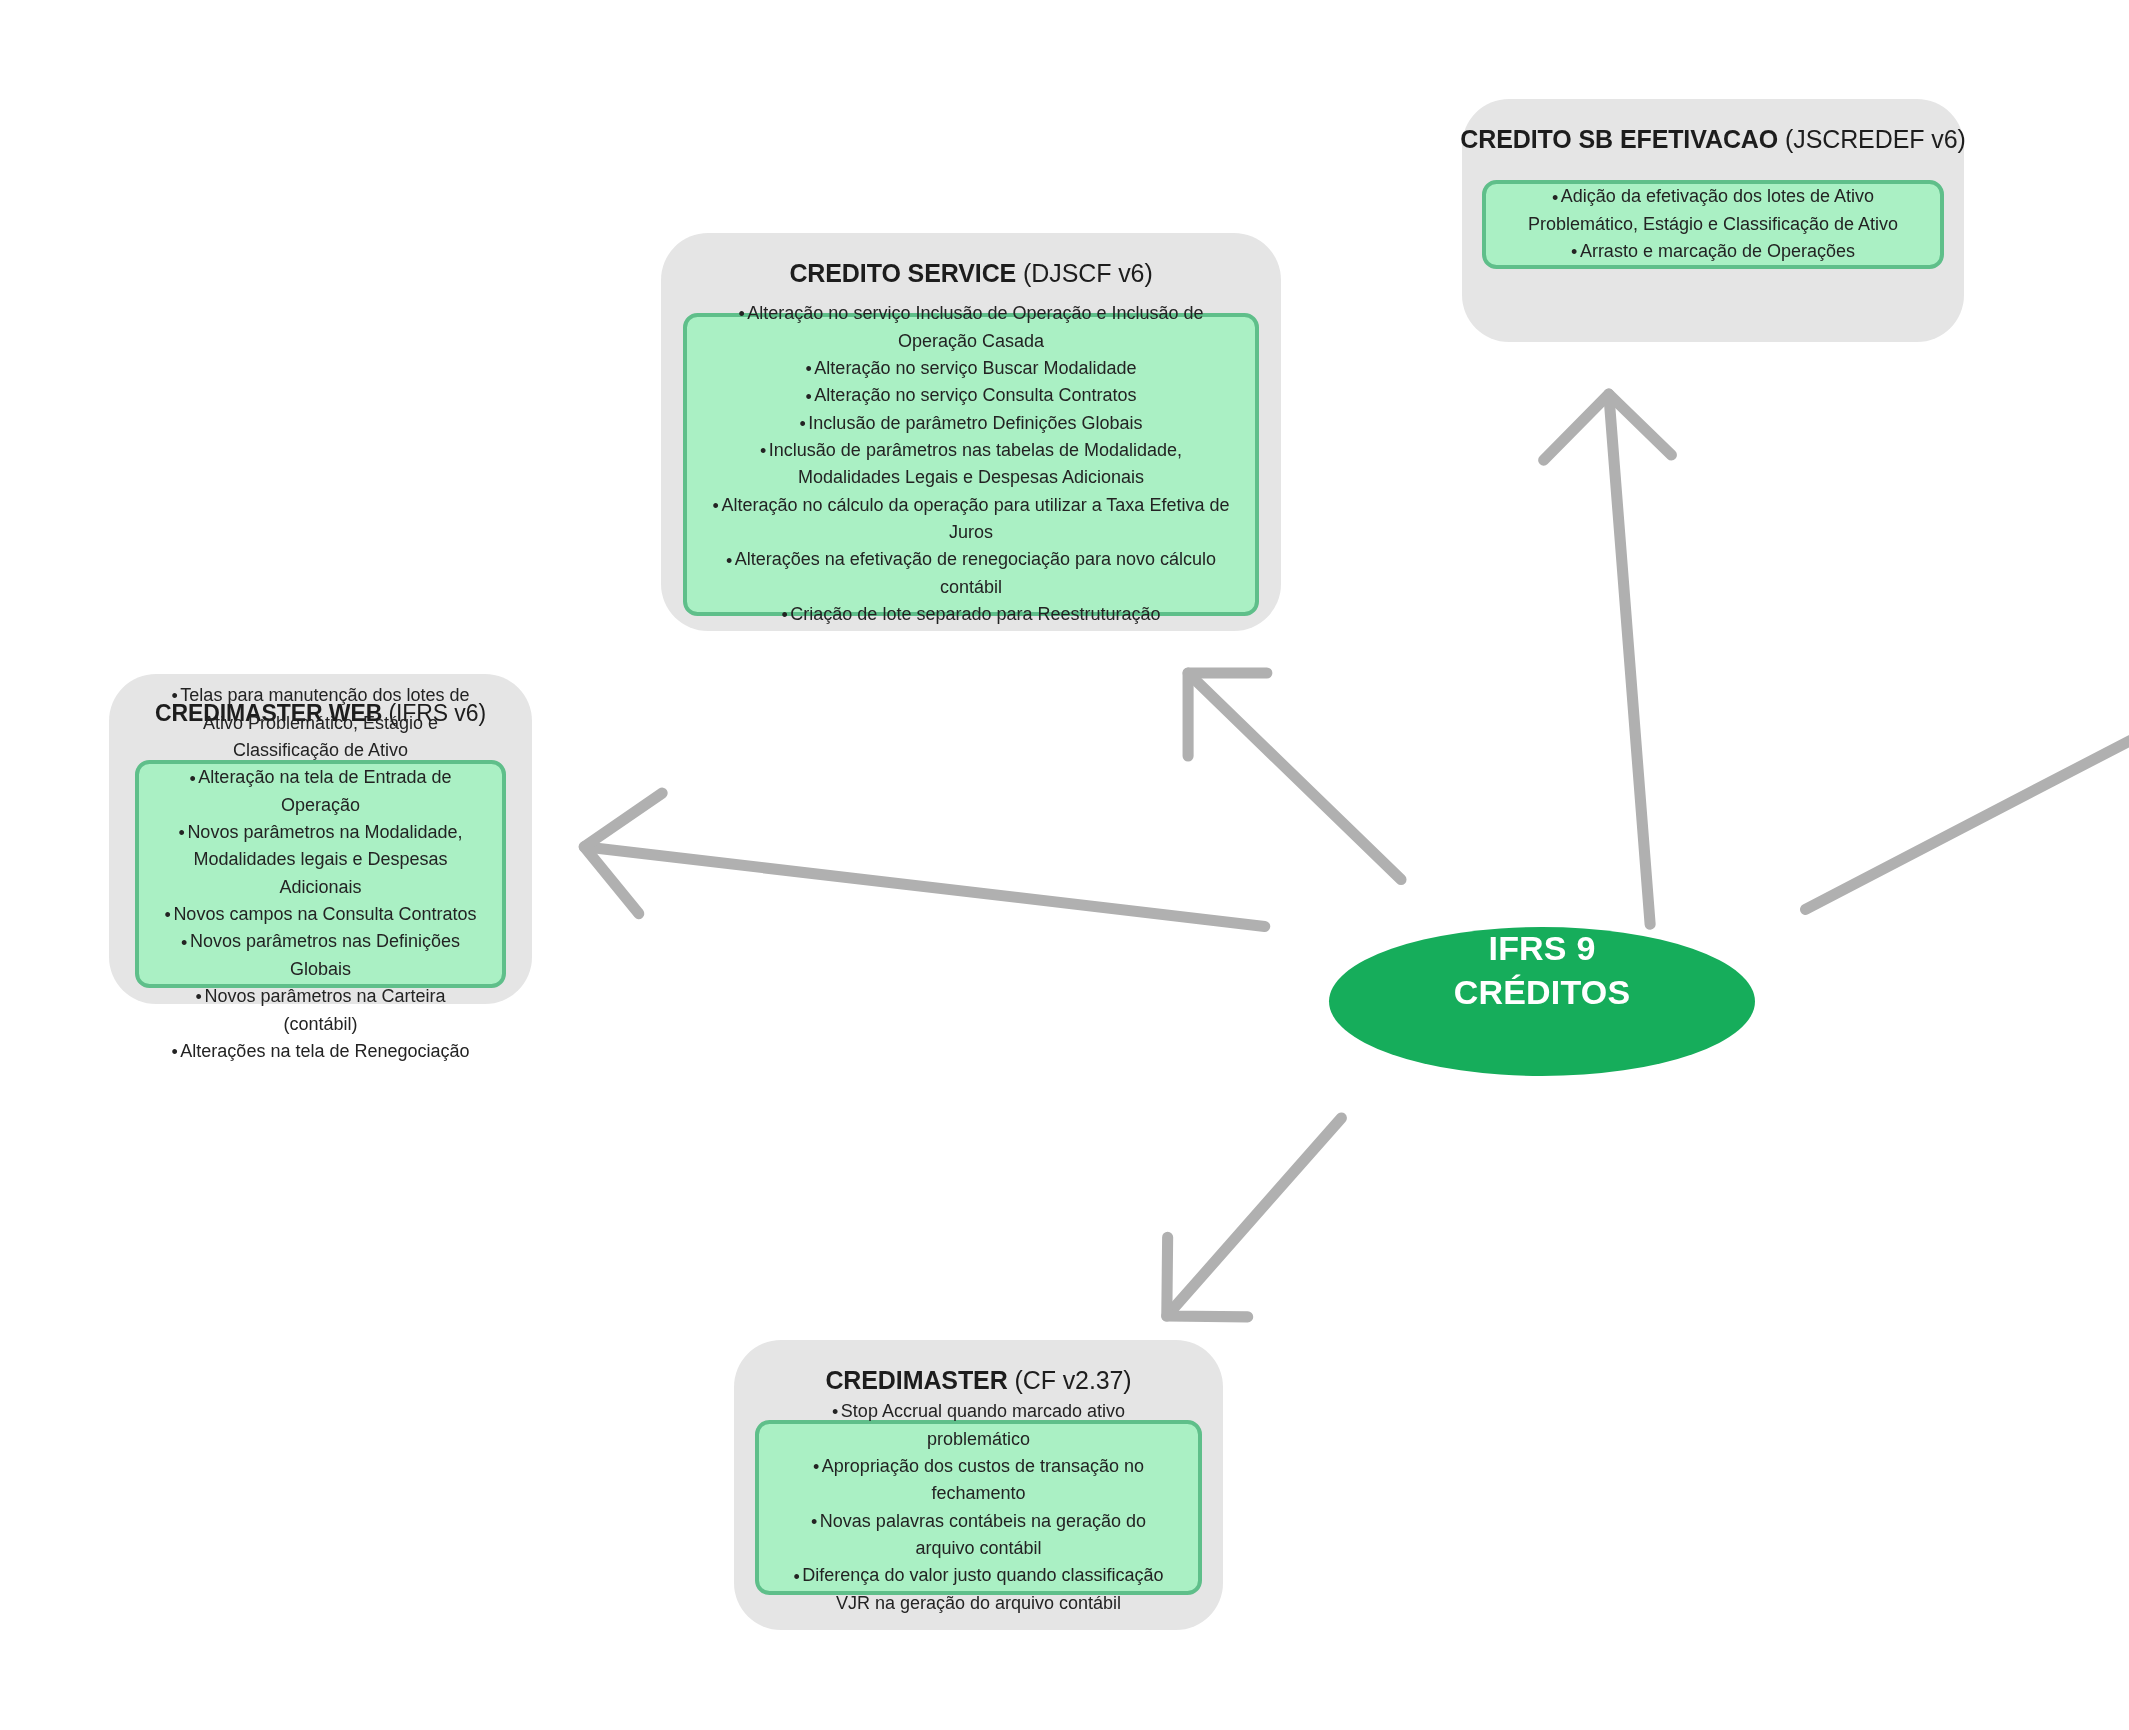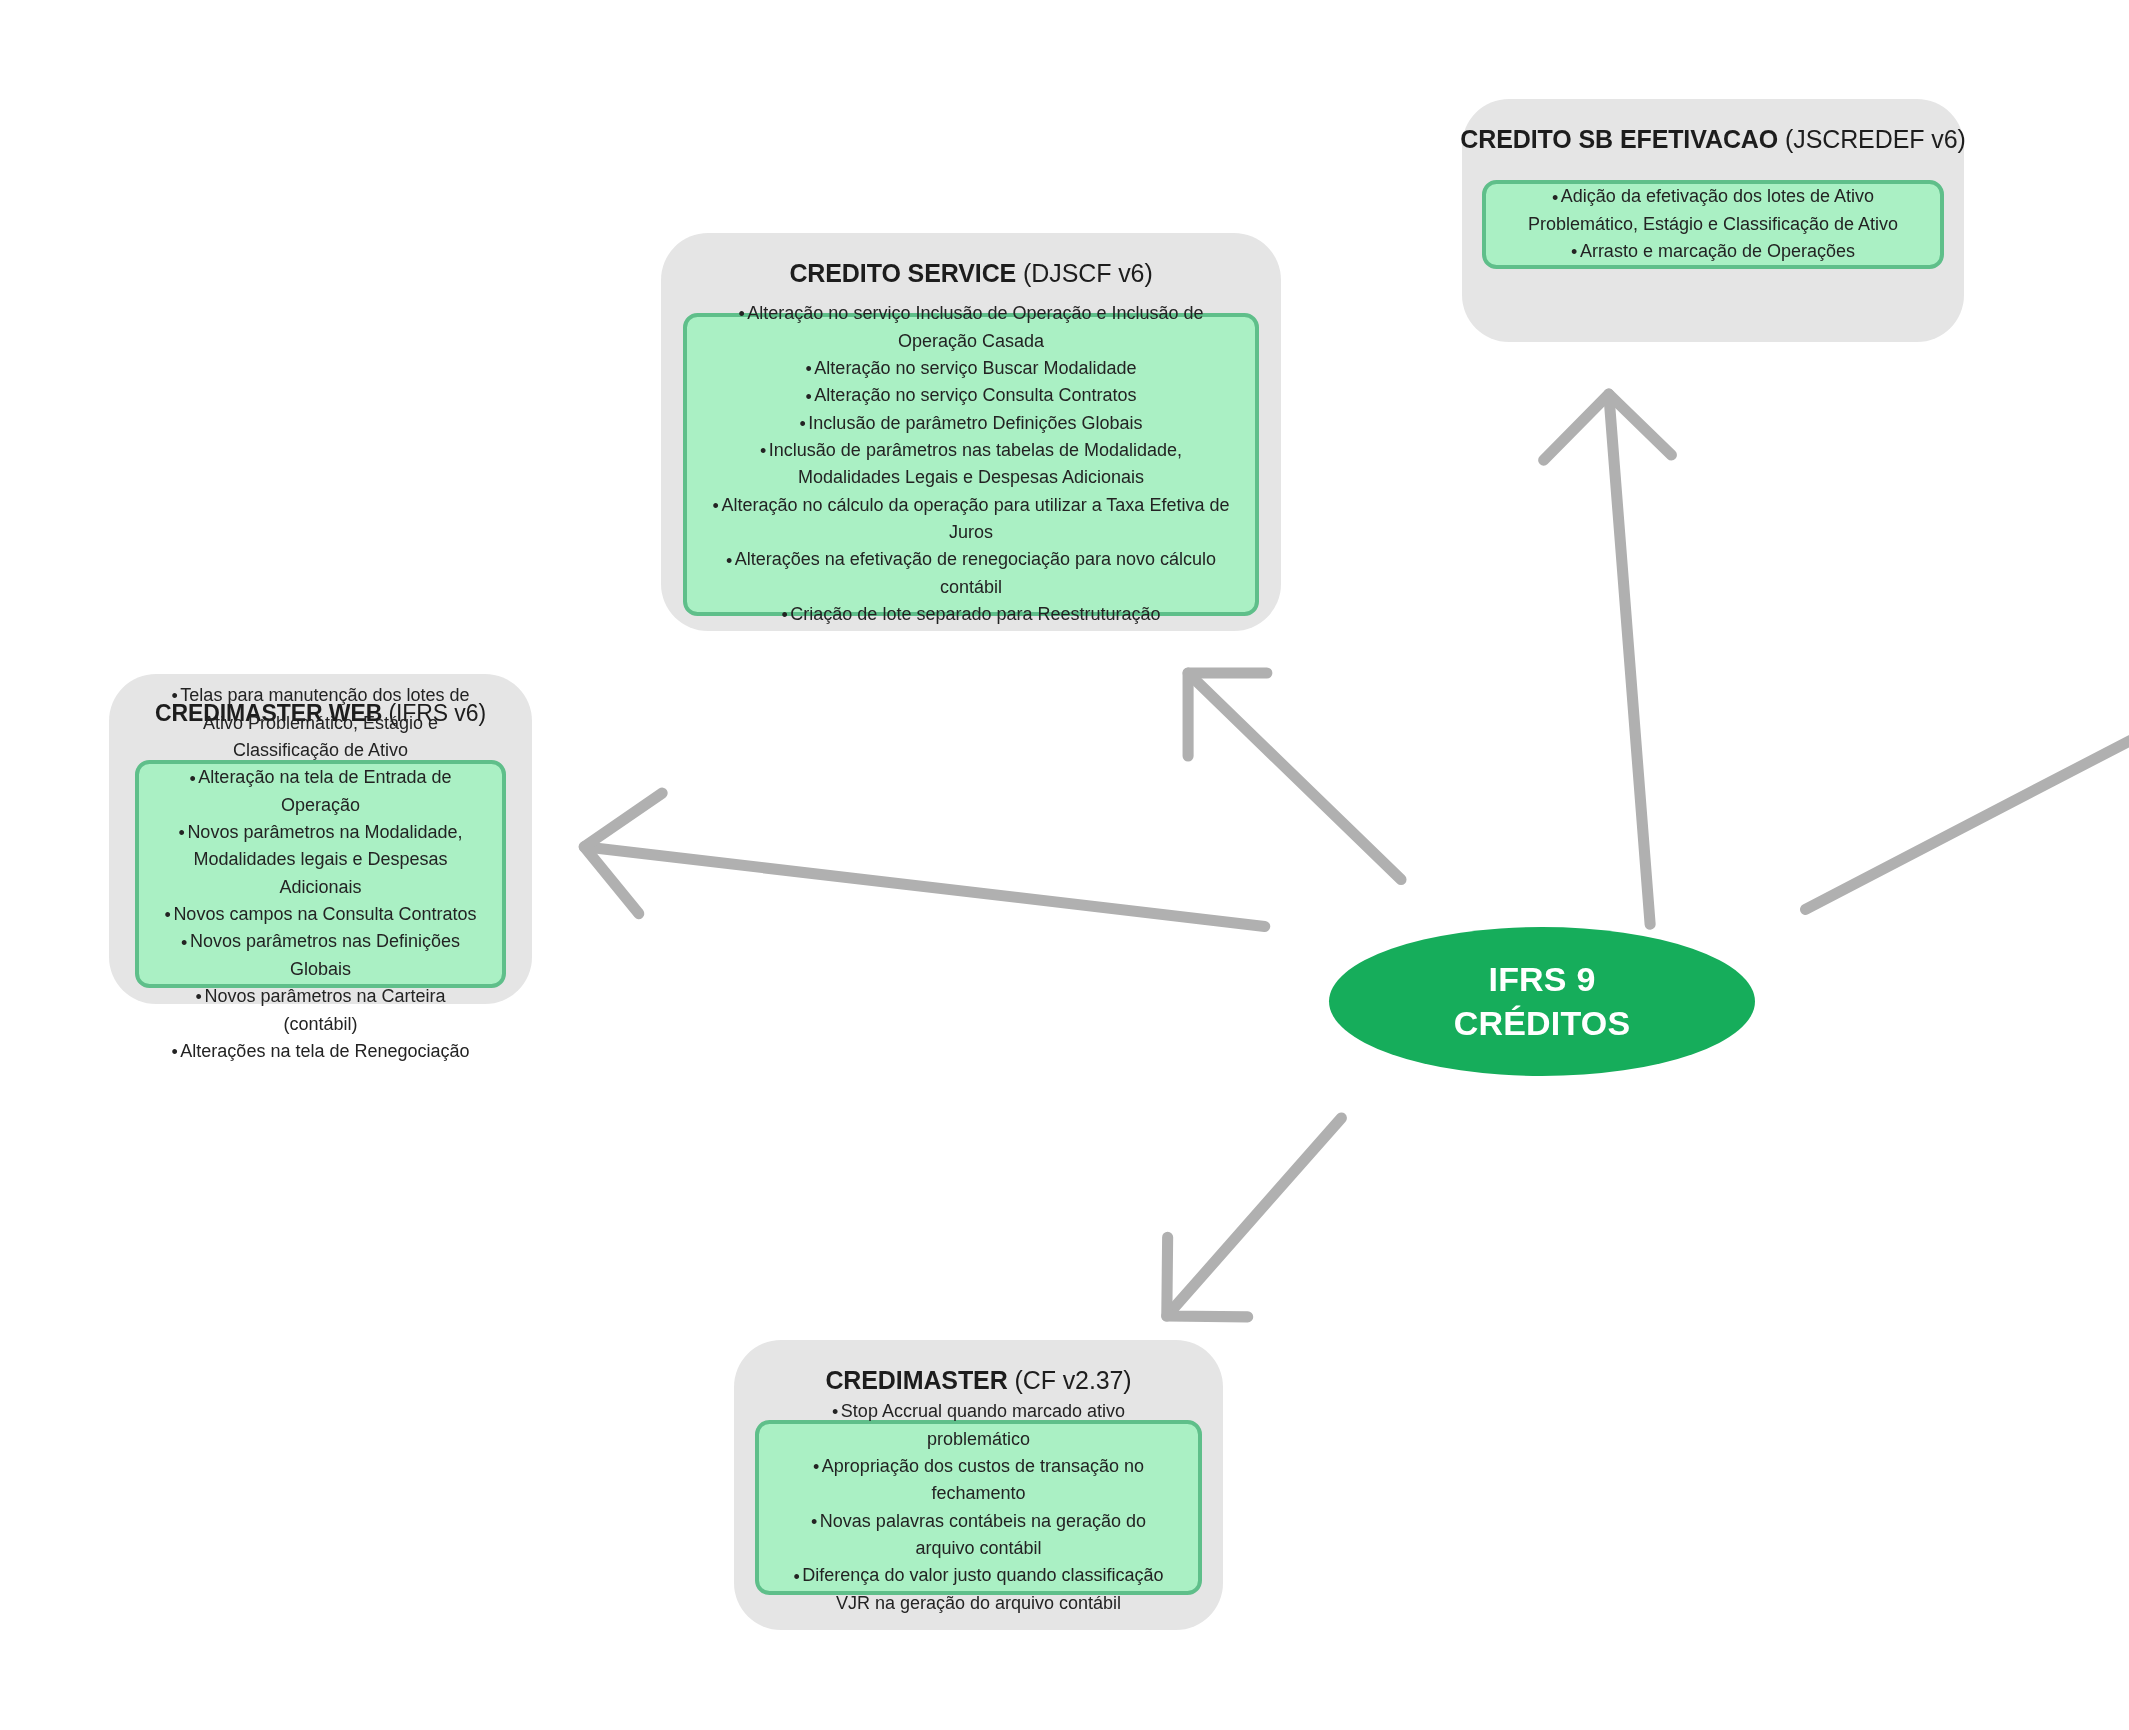--- a/index.html
+++ b/index.html
@@ -88,21 +88,20 @@
     padding-right: 2.6px;
   }
 
   
   #center-node {
     position: absolute;
     background: #16ad5b;
     border-radius: 50%;
     display: flex;
     align-items: center;
-    justify-content: center;
     flex-direction: column;
     color: #ffffff;
   }
   #center-node .ct-line {
     font-weight: 700;
     font-size: 34px;
     line-height: 1.28;
     letter-spacing: 0.2px;
     text-align: center;
     white-space: nowrap;

